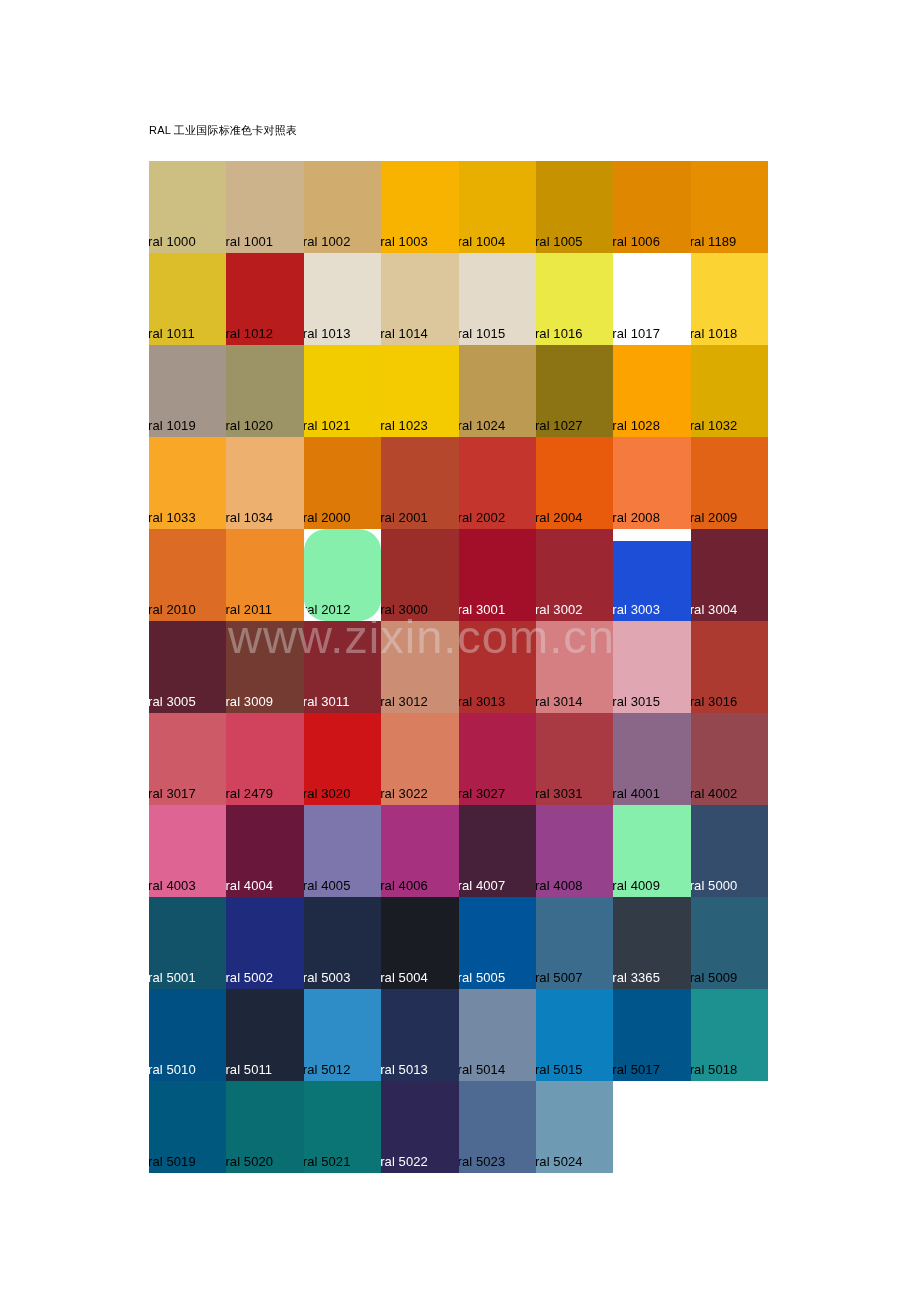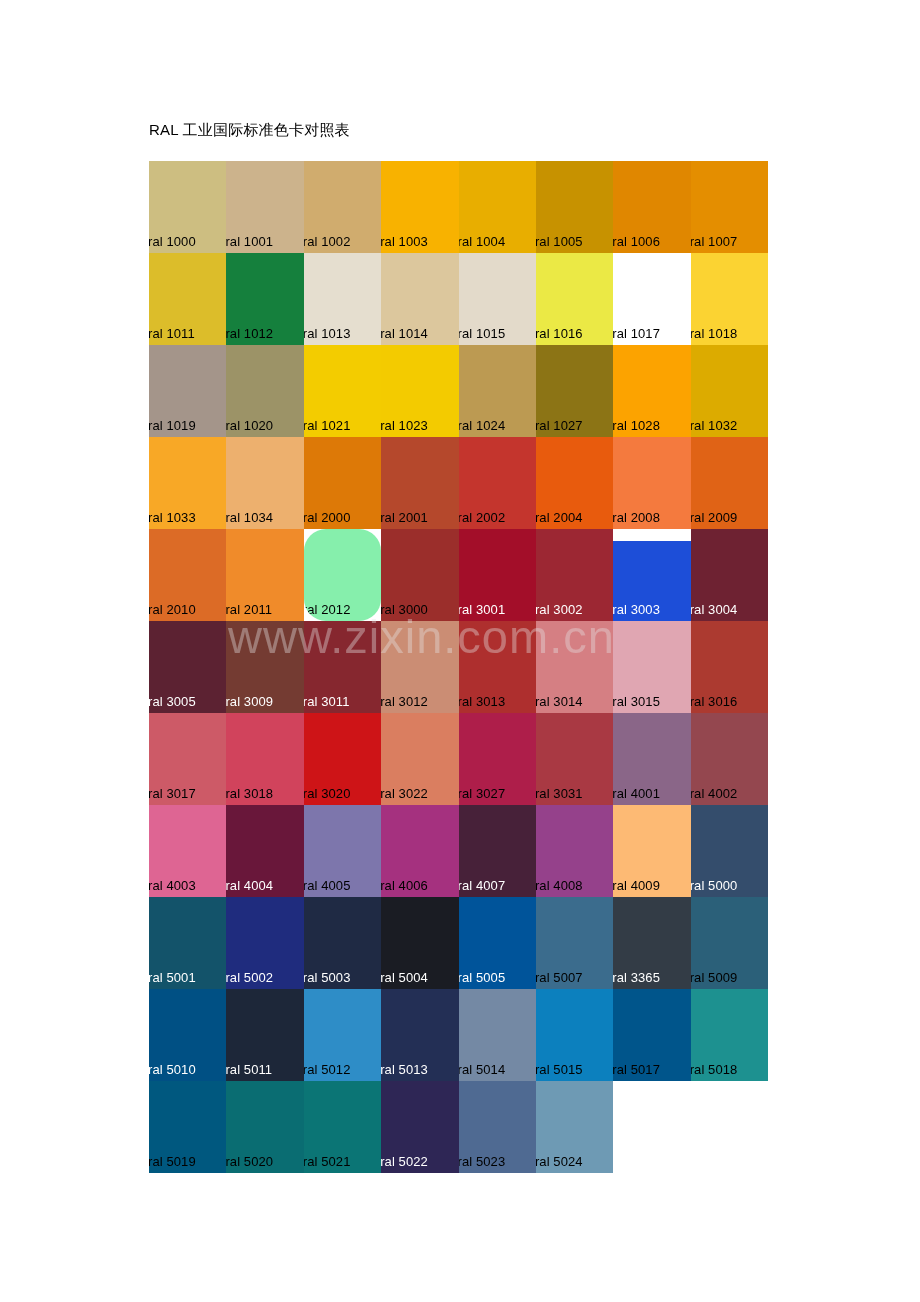--- a/index.html
+++ b/index.html
@@ -18,21 +18,21 @@
   #page {
     position: absolute;
     left: 0; top: 0;
     width: 920px;
     height: 1302px;
   }
   #doc-title {
     position: absolute;
     left: 149px;
     top: 120px;
-    font-size: 15px;
+    font-size: 11px;
     line-height: 20px;
     color: #000000;
     white-space: nowrap;
     letter-spacing: 0.2px;
   }
   #swatch-grid {
     position: absolute;
     left: 149px;
     top: 161px;
     width: 619px;
@@ -94,26 +94,26 @@
       <div class="swatch-cell" style="background: rgb(232, 174, 0);">
         <span class="swatch-label dark-text">ral 1004</span>
       </div>
       <div class="swatch-cell" style="background: rgb(199, 146, 0);">
         <span class="swatch-label dark-text">ral 1005</span>
       </div>
       <div class="swatch-cell" style="background: rgb(224, 135, 0);">
         <span class="swatch-label dark-text">ral 1006</span>
       </div>
       <div class="swatch-cell" style="background: rgb(228, 142, 0);">
-        <span class="swatch-label dark-text">ral 1007</span>
+        <span class="swatch-label dark-text">ral 1189</span>
       </div>
       <div class="swatch-cell" style="background: rgb(220, 189, 42);">
         <span class="swatch-label dark-text">ral 1011</span>
       </div>
-      <div class="swatch-cell" style="background: #15803d;">
+      <div class="swatch-cell" style="background: #b91c1c;">
         <span class="swatch-label dark-text">ral 1012</span>
       </div>
       <div class="swatch-cell" style="background: rgb(229, 222, 207);">
         <span class="swatch-label dark-text">ral 1013</span>
       </div>
       <div class="swatch-cell" style="background: rgb(220, 199, 157);">
         <span class="swatch-label dark-text">ral 1014</span>
       </div>
       <div class="swatch-cell" style="background: rgb(227, 218, 202);">
         <span class="swatch-label dark-text">ral 1015</span>
@@ -220,21 +220,21 @@
       <div class="swatch-cell" style="background: rgb(224, 166, 178);">
         <span class="swatch-label dark-text">ral 3015</span>
       </div>
       <div class="swatch-cell" style="background: rgb(172, 58, 48);">
         <span class="swatch-label dark-text">ral 3016</span>
       </div>
       <div class="swatch-cell" style="background: rgb(205, 90, 103);">
         <span class="swatch-label dark-text">ral 3017</span>
       </div>
       <div class="swatch-cell" style="background: rgb(209, 67, 92);">
-        <span class="swatch-label dark-text">ral 3018</span>
+        <span class="swatch-label dark-text">ral 2479</span>
       </div>
       <div class="swatch-cell" style="background: rgb(206, 20, 23);">
         <span class="swatch-label dark-text">ral 3020</span>
       </div>
       <div class="swatch-cell" style="background: rgb(218, 126, 96);">
         <span class="swatch-label dark-text">ral 3022</span>
       </div>
       <div class="swatch-cell" style="background: rgb(174, 30, 74);">
         <span class="swatch-label dark-text">ral 3027</span>
       </div>
@@ -258,21 +258,21 @@
       </div>
       <div class="swatch-cell" style="background: rgb(165, 49, 127);">
         <span class="swatch-label dark-text">ral 4006</span>
       </div>
       <div class="swatch-cell" style="background: rgb(71, 33, 57);">
         <span class="swatch-label light-text">ral 4007</span>
       </div>
       <div class="swatch-cell" style="background: rgb(149, 65, 139);">
         <span class="swatch-label dark-text">ral 4008</span>
       </div>
-      <div class="swatch-cell" style="background: #fdba74; text-decoration: underline;">
+      <div class="swatch-cell" style="background: #86efac; text-decoration: underline;">
         <span class="swatch-label dark-text">ral 4009</span>
       </div>
       <div class="swatch-cell" style="background: rgb(52, 77, 108);">
         <span class="swatch-label light-text">ral 5000</span>
       </div>
       <div class="swatch-cell" style="background: rgb(19, 83, 106);">
         <span class="swatch-label light-text">ral 5001</span>
       </div>
       <div class="swatch-cell" style="background: rgb(31, 44, 126);">
         <span class="swatch-label light-text">ral 5002</span>

